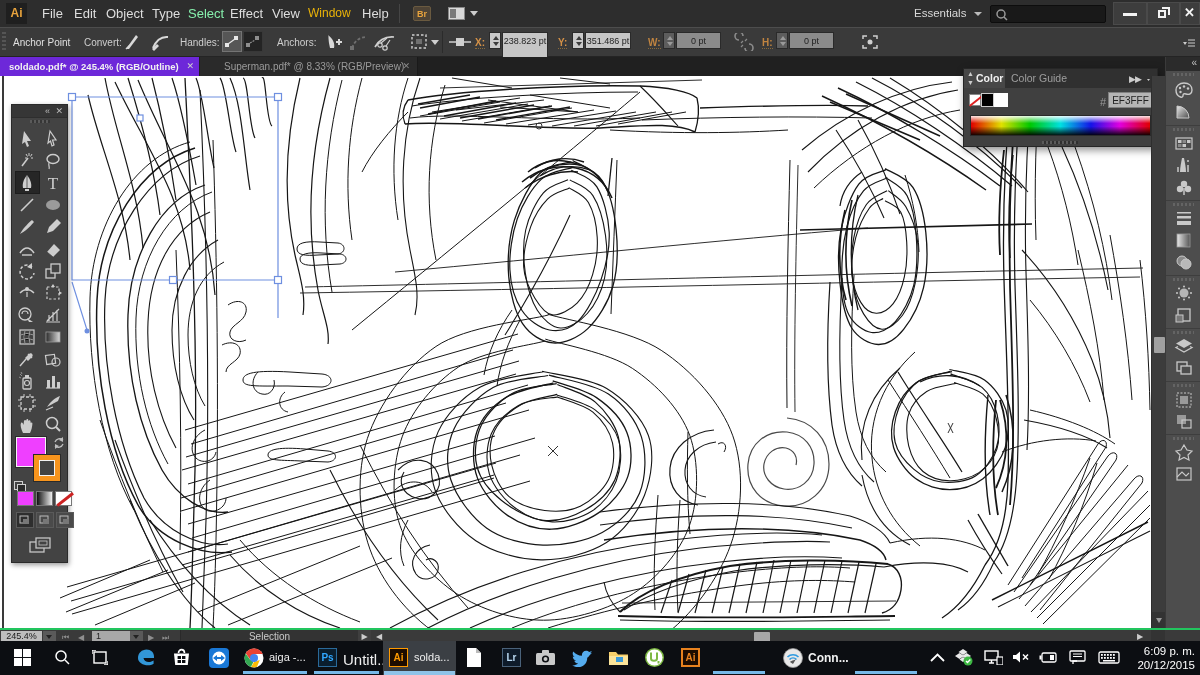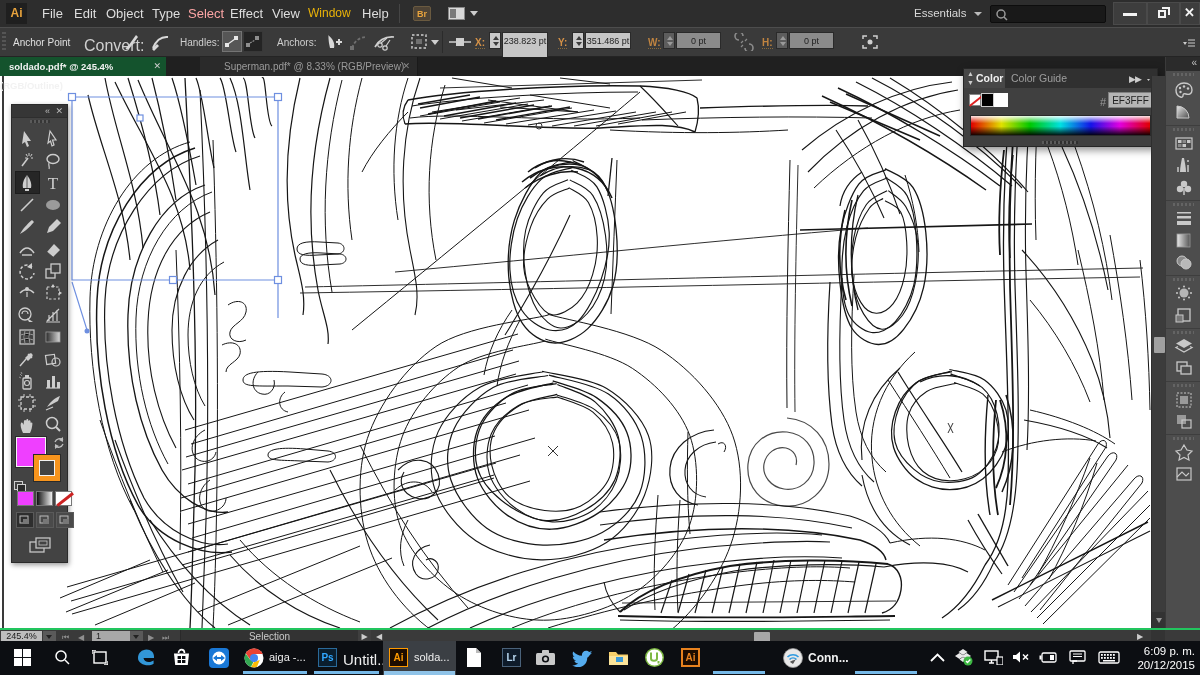--- a/index.html
+++ b/index.html
@@ -268,21 +268,21 @@
 </svg>
 <div class="abs" style="left:2px;top:0;width:2px;height:552px;background:#3a3a3a"></div>
 </div>
 
 <div class="abs" style="left:0;top:0;width:1200px;height:27px;background:#2d2d2d">
  <div class="abs" style="left:6px;top:3px;width:21px;height:21px;background:#1f1f1f;color:#e8a33d;font-weight:bold;font-size:12px;text-align:center;line-height:21px">Ai</div>
  <div class="abs" style="left:42px;top:6px;color:#dedede;font-size:13px">File</div>
  <div class="abs" style="left:74px;top:6px;color:#dedede;font-size:13px">Edit</div>
  <div class="abs" style="left:106px;top:6px;color:#dedede;font-size:13px">Object</div>
  <div class="abs" style="left:152px;top:6px;color:#dedede;font-size:13px">Type</div>
- <div class="abs" style="left:188px;top:6px;color:#fca5a5;font-size:13px">Select</div>
+ <div class="abs" style="left:188px;top:6px;color:#86efac;font-size:13px">Select</div>
  <div class="abs" style="left:230px;top:6px;color:#dedede;font-size:13px">Effect</div>
  <div class="abs" style="left:272px;top:6px;color:#dedede;font-size:13px">View</div>
  <div class="abs" style="left:308px;top:6px;color:#eab308;font-size:12px">Window</div>
  <div class="abs" style="left:362px;top:6px;color:#dedede;font-size:13px">Help</div>
  <div class="abs" style="left:399px;top:4px;width:1px;height:19px;background:#454545"></div>
  <div class="abs" style="left:413px;top:6px;width:18px;height:15px;background:#4f4436;border:1px solid #6a5a40;color:#e8a33d;font-size:9px;font-weight:bold;text-align:center;line-height:14px;border-radius:2px">Br</div>
  <div class="abs" style="left:448px;top:7px;width:17px;height:13px;background:#d8d8d8;border:1px solid #888"></div>
  <div class="abs" style="left:450px;top:9px;width:6px;height:9px;background:#7a7a7a"></div>
  <div class="abs" style="left:470px;top:11px;width:0;height:0;border-left:4px solid transparent;border-right:4px solid transparent;border-top:5px solid #ccc"></div>
  <div class="abs" style="left:914px;top:7px;color:#d8d8d8;font-size:11.5px">Essentials</div>
@@ -299,21 +299,21 @@
  <div class="abs" style="left:1123px;top:13px;width:14px;height:3px;background:#f2f2f2"></div>
  <div class="abs" style="left:1158px;top:10px;width:8px;height:8px;border:2px solid #f2f2f2"></div>
  <div class="abs" style="left:1162px;top:7px;width:8px;height:8px;border-top:2px solid #f2f2f2;border-right:2px solid #f2f2f2"></div>
  <div class="abs" style="left:1184px;top:5px;color:#f5f5f5;font-size:13px;font-weight:bold">✕</div>
 </div>
 
 <div class="abs" style="left:0;top:27px;width:1200px;height:30px;background:#3a3a3a;border-top:1px solid #4d4d4d;border-bottom:1px solid #242424">
 <div class="abs" style="left:2px;top:4px;width:4px;height:20px;background:repeating-linear-gradient(#555 0 2px,#3a3a3a 2px 4px)"></div>
 <div class="abs" style="left:13px;top:9px;color:#e0e0e0;font-size:10px">Anchor Point</div>
 
-<div class="abs" style="left:84px;top:9px;color:#cfcfcf;font-size:16px">Convert:</div>
+<div class="abs" style="left:84px;top:9px;color:#cfcfcf;font-size:10px">Convert:</div>
 <svg class="abs" style="left:122px;top:4px" width="22" height="20">
       <path d="M4,17 L14,3 L16,5 L7,17 Z" fill="#d8d8d8"></path>
       <path d="M4,17 L8,13" stroke="#d8d8d8" stroke-width="1.5"></path>
     </svg>
 <svg class="abs" style="left:150px;top:4px" width="22" height="20">
       <path d="M3,16 Q8,4 18,5" stroke="#d8d8d8" stroke-width="2" fill="none"></path>
       <path d="M2,17 L7,12 L9,14 L4,19 Z" fill="#d8d8d8"></path>
     </svg>
 <div class="abs" style="left:180px;top:9px;color:#cfcfcf;font-size:10px">Handles:</div>
 <div class="abs" style="left:222px;top:3px;width:20px;height:21px;background:#565656;border:1px solid #747474"><svg width="18" height="19">
@@ -386,21 +386,21 @@
       <path d="M3,6 L3,3 L7,3 M13,3 L17,3 L17,6 M17,12 L17,15 L13,15 M7,15 L3,15 L3,12" stroke="#cfcfcf" stroke-width="1.5" fill="none"></path>
       <circle cx="10" cy="9" r="2.5" fill="#cfcfcf"></circle>
     </svg>
 <div class="abs" style="left:1183px;top:8px;width:12px;height:12px"><svg width="12" height="12">
         <path d="M0,4 l4,0 -2,3 z" fill="#ccc"></path>
         <path d="M5,2 h7 M5,5 h7 M5,8 h7" stroke="#ccc" stroke-width="1.2"></path>
       </svg></div>
 </div>
 
 <div class="abs" style="left:0;top:57px;width:1200px;height:19px;background:#202020">
- <div class="abs" style="left:0;top:0;width:166px;height:19px;background:#14532d;color:#f2f2f2;font-size:9.5px;line-height:19px;font-weight:bold">
+ <div class="abs" style="left:0;top:0;width:199px;height:19px;background:#6d28d9;color:#f2f2f2;font-size:9.5px;line-height:19px;font-weight:bold">
    <span style="margin-left:9px">soldado.pdf* @ 245.4% (RGB/Outline)</span>
    <span style="position:absolute;right:5px;top:0;color:#cfcfcf;font-size:9px;font-weight:normal">✕</span>
  </div>
  <div class="abs" style="left:200px;top:0;width:218px;height:19px;background:#2a2a2a;color:#9a9a9a;font-size:10px;line-height:19px;border-right:1px solid #1a1a1a">
    <span style="margin-left:24px">Superman.pdf* @ 8.33% (RGB/Preview)</span>
    <span style="position:absolute;right:7px;top:0;color:#8a8a8a;font-size:9px">✕</span>
  </div>
 </div>
 <div class="abs" style="left:11px;top:104px;width:57px;height:459px;background:#434343;border:1px solid #2a2a2a;box-shadow:1px 2px 5px rgba(0,0,0,0.4)">
 <div class="abs" style="left:0;top:0;width:55px;height:13px;background:#363636;border-bottom:1px solid #2e2e2e">

